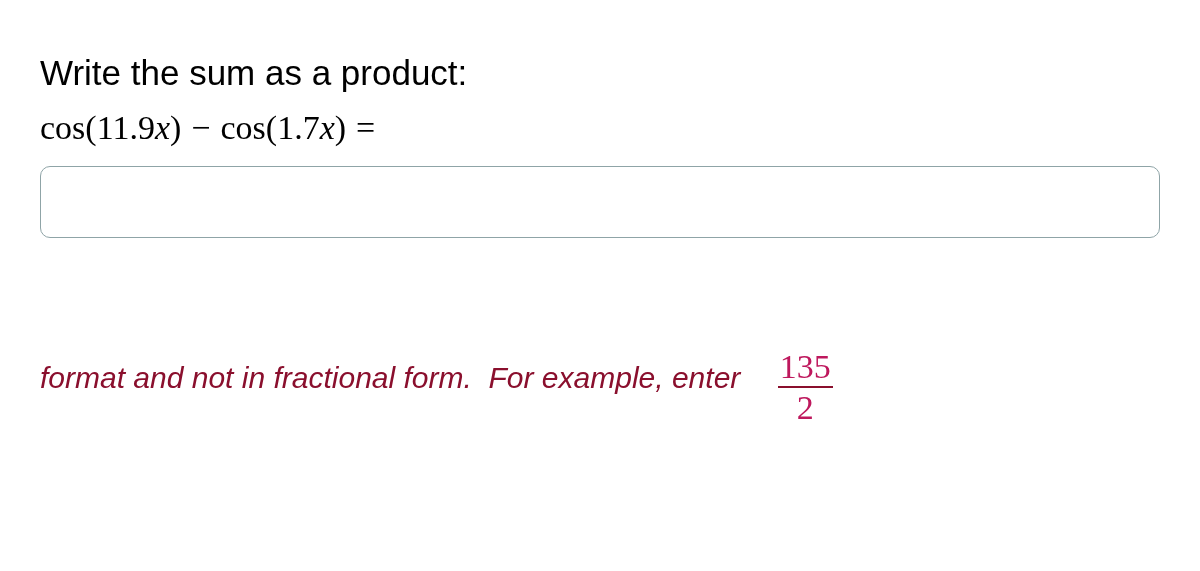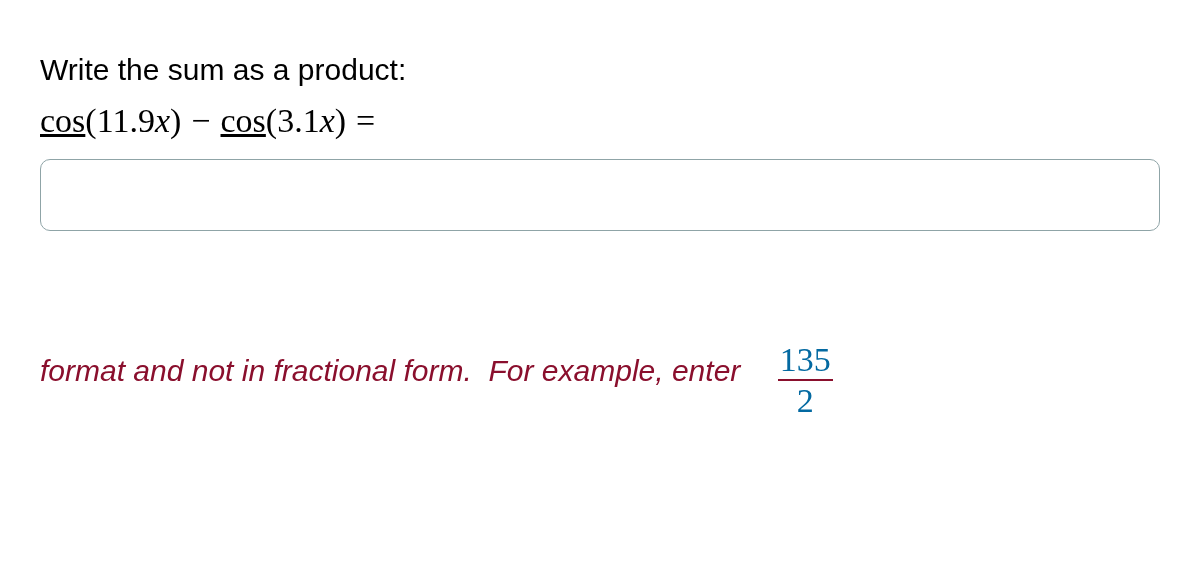--- a/index.html
+++ b/index.html
@@ -8,31 +8,31 @@
     font-size: 28px;
     color: #000;
     background: #fff;
     width: 1200px;
     height: 571px;
     padding: 48px 40px 40px 40px;
     line-height: 1.45;
   }
   .prompt-text {
     font-family: Verdana, Geneva, sans-serif;
-    font-size: 30px;
+    font-size: 35px;
     color: #000;
     margin-bottom: 4px;
   }
   .equation {
     font-family: "Times New Roman", Times, serif;
     font-size: 34px;
     color: #000;
     margin-bottom: 14px;
   }
-  .eq-fn { font-family: "Times New Roman", Times, serif; text-decoration: underline; }
+  .eq-fn { font-family: "Times New Roman", Times, serif; }
   .eq-var { font-style: italic; }
   .eq-op { padding: 0 10px; }
   .answer-input {
     width: 100%;
     height: 72px;
     border: 1.5px solid #8fa4a7;
     border-radius: 10px;
     padding: 8px 14px;
     font-size: 28px;
     font-family: Verdana, Geneva, sans-serif;
@@ -56,40 +56,40 @@
   .hint-line > span { white-space: pre; }
   .frac {
     display: inline-flex;
     flex-direction: column;
     align-items: center;
     vertical-align: middle;
     font-family: "Times New Roman", Times, serif;
     font-style: normal;
     font-size: 34px;
     line-height: 1.1;
-    color: #0369a1;
+    color: #be185d;
     margin-left: 16px;
   }
   .frac .num { padding: 0 2px 1px 2px; }
   .frac .den {
     border-top: 2px solid #8a0f2d;
     padding: 1px 2px 0 2px;
     width: 100%;
     text-align: center;
   }
 </style>
 </head>
 <body>
 
 
 
 <div class="prompt-text">Write the sum as a product:</div>
 
 <div class="equation">
-  <span class="eq-fn">cos</span><span>(</span><span>11.9</span><span class="eq-var">x</span><span>)</span><span class="eq-op">−</span><span class="eq-fn">cos</span><span>(</span><span>3.1</span><span class="eq-var">x</span><span>)</span><span class="eq-op">=</span>
+  <span class="eq-fn">cos</span><span>(</span><span>11.9</span><span class="eq-var">x</span><span>)</span><span class="eq-op">−</span><span class="eq-fn">cos</span><span>(</span><span>1.7</span><span class="eq-var">x</span><span>)</span><span class="eq-op">=</span>
 </div>
 
 <input type="text" class="answer-input" value="" style="">
 
 <div class="hint-block">
   <div class="hint-line">
     <span>format and not in fractional form.  For example, enter </span>
     <span class="frac">
       <span class="num">135</span>
       <span class="den">2</span>

